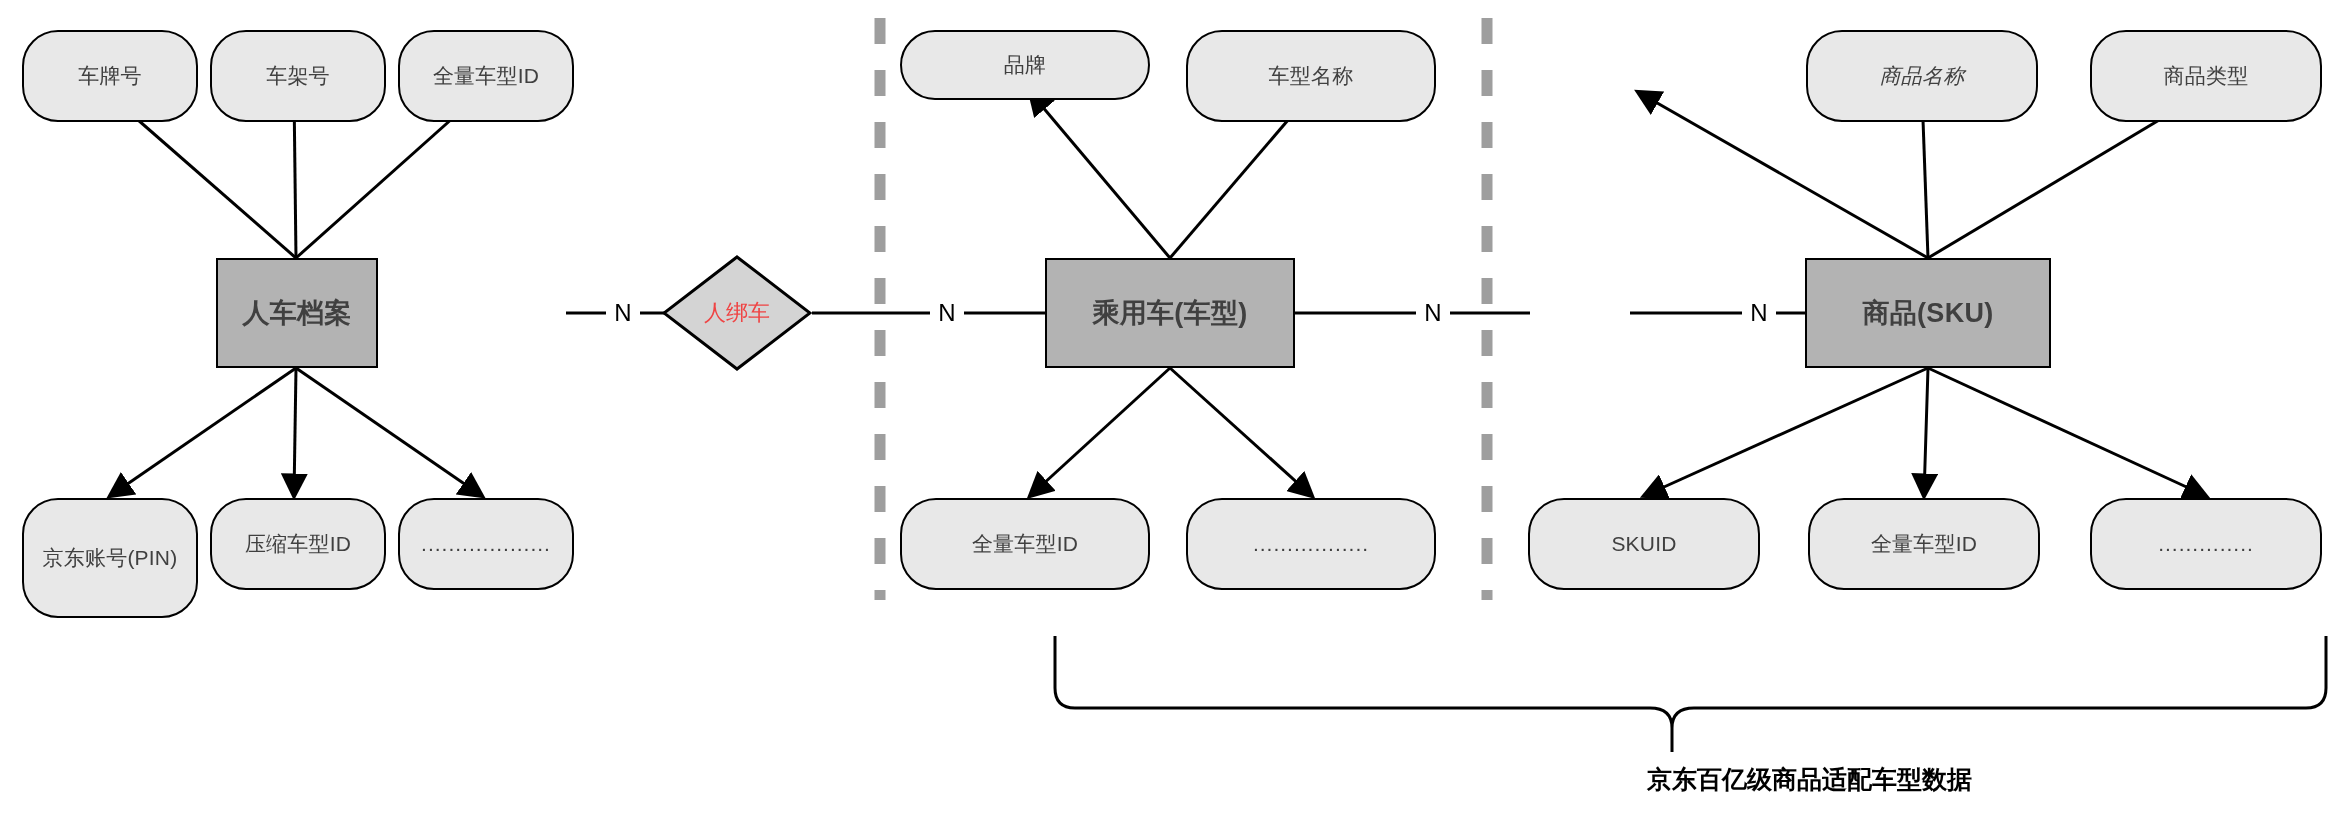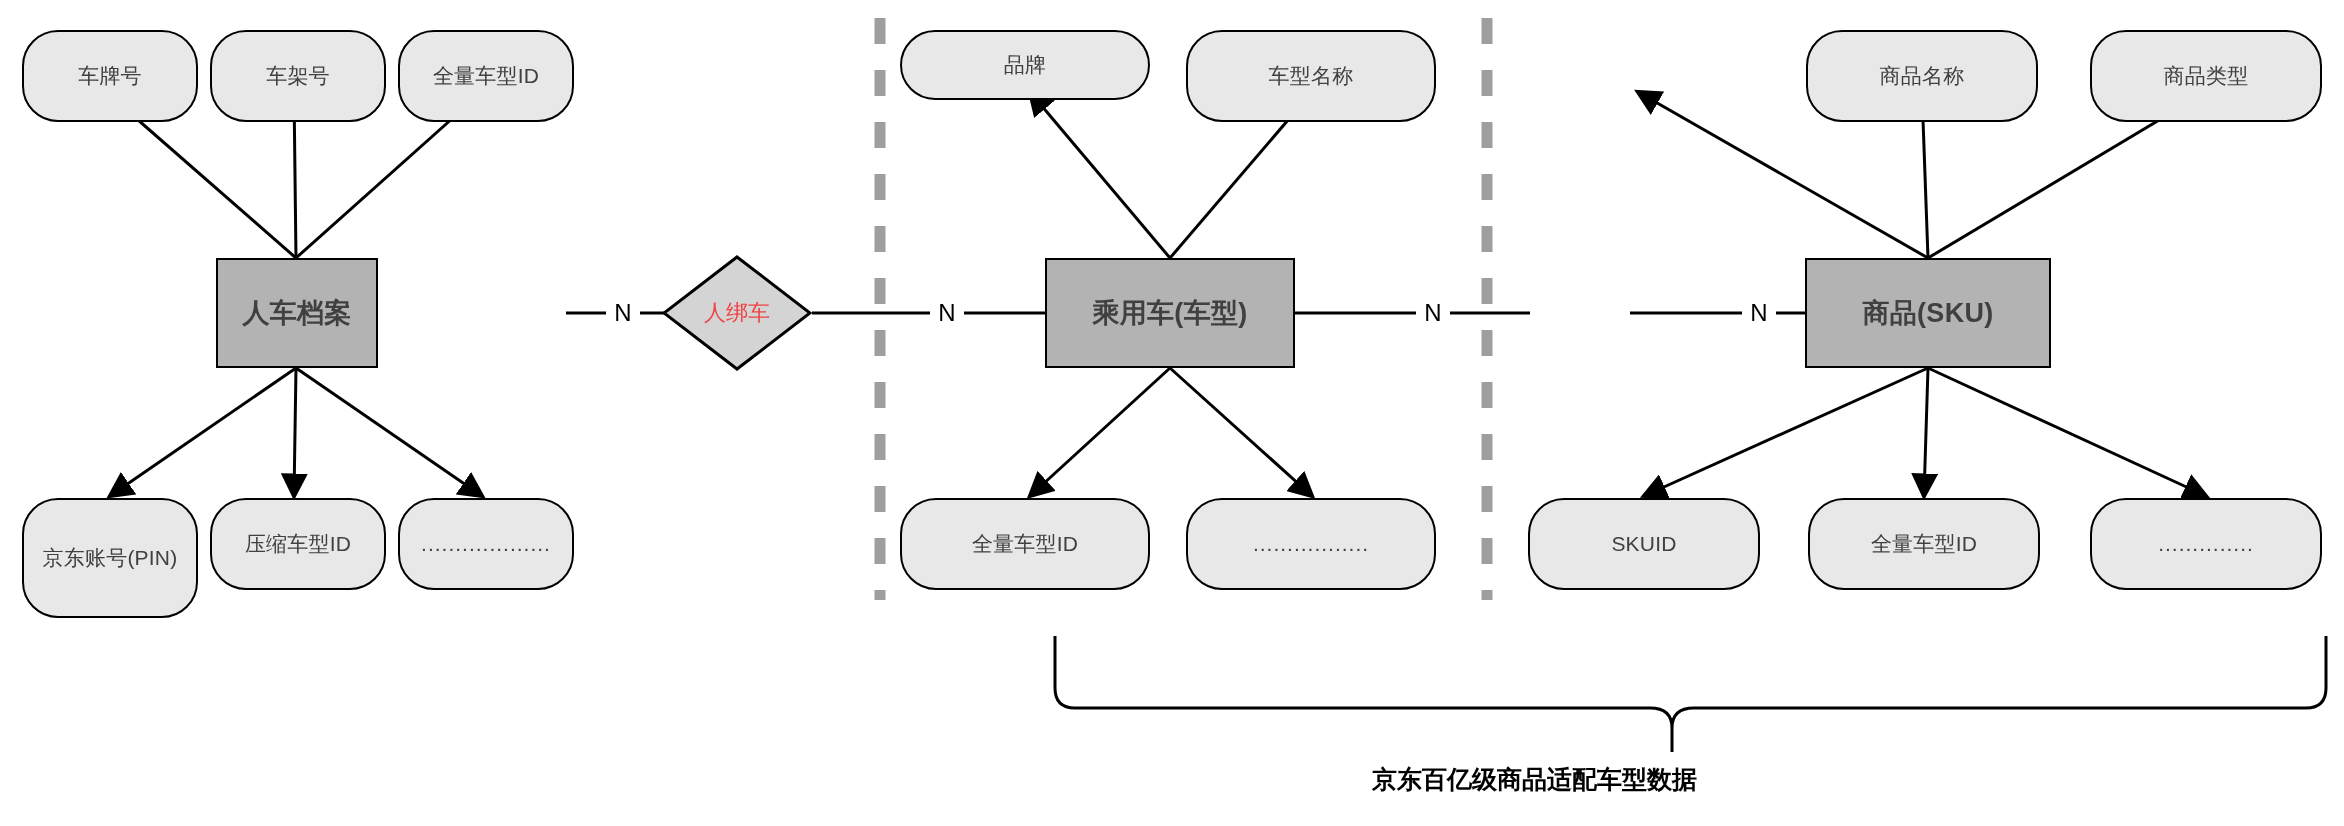--- a/index.html
+++ b/index.html
@@ -73,21 +73,21 @@
     justify-content: center;
     background: #ffffff;
     line-height: 1;
   }
   .caption {
     position: absolute;
     font-size: 25px;
     font-weight: bold;
     color: #000000;
     white-space: nowrap;
-    text-align: left;
+    text-align: right;
   }
   .dots {
     letter-spacing: 1px;
   }
 </style>
 </head>
 <body>
 
 <div id="stage">
 
@@ -241,21 +241,21 @@
 
   <div class="card-label" style="left:1416px; top:292px; width:34px; height:42px;">
     <span>N</span>
   </div>
 
 
   <div class="card-label" style="left:1742px; top:292px; width:34px; height:42px;">
     <span>N</span>
   </div>
 
-  <div class="node attr" style="left:1806px; top:30px; width:232px; height:92px;">
+  <div class="node attr" style="left:1806px; top:30px; width:232px; height:92px;font-style:italic;">
     <span>商品名称</span>
   </div>
   <div class="node attr" style="left:2090px; top:30px; width:232px; height:92px;">
     <span>商品类型</span>
   </div>
 
   <div class="node entity" style="left:1805px; top:258px; width:246px; height:110px;">
     <span>商品(SKU)</span>
   </div>
 

